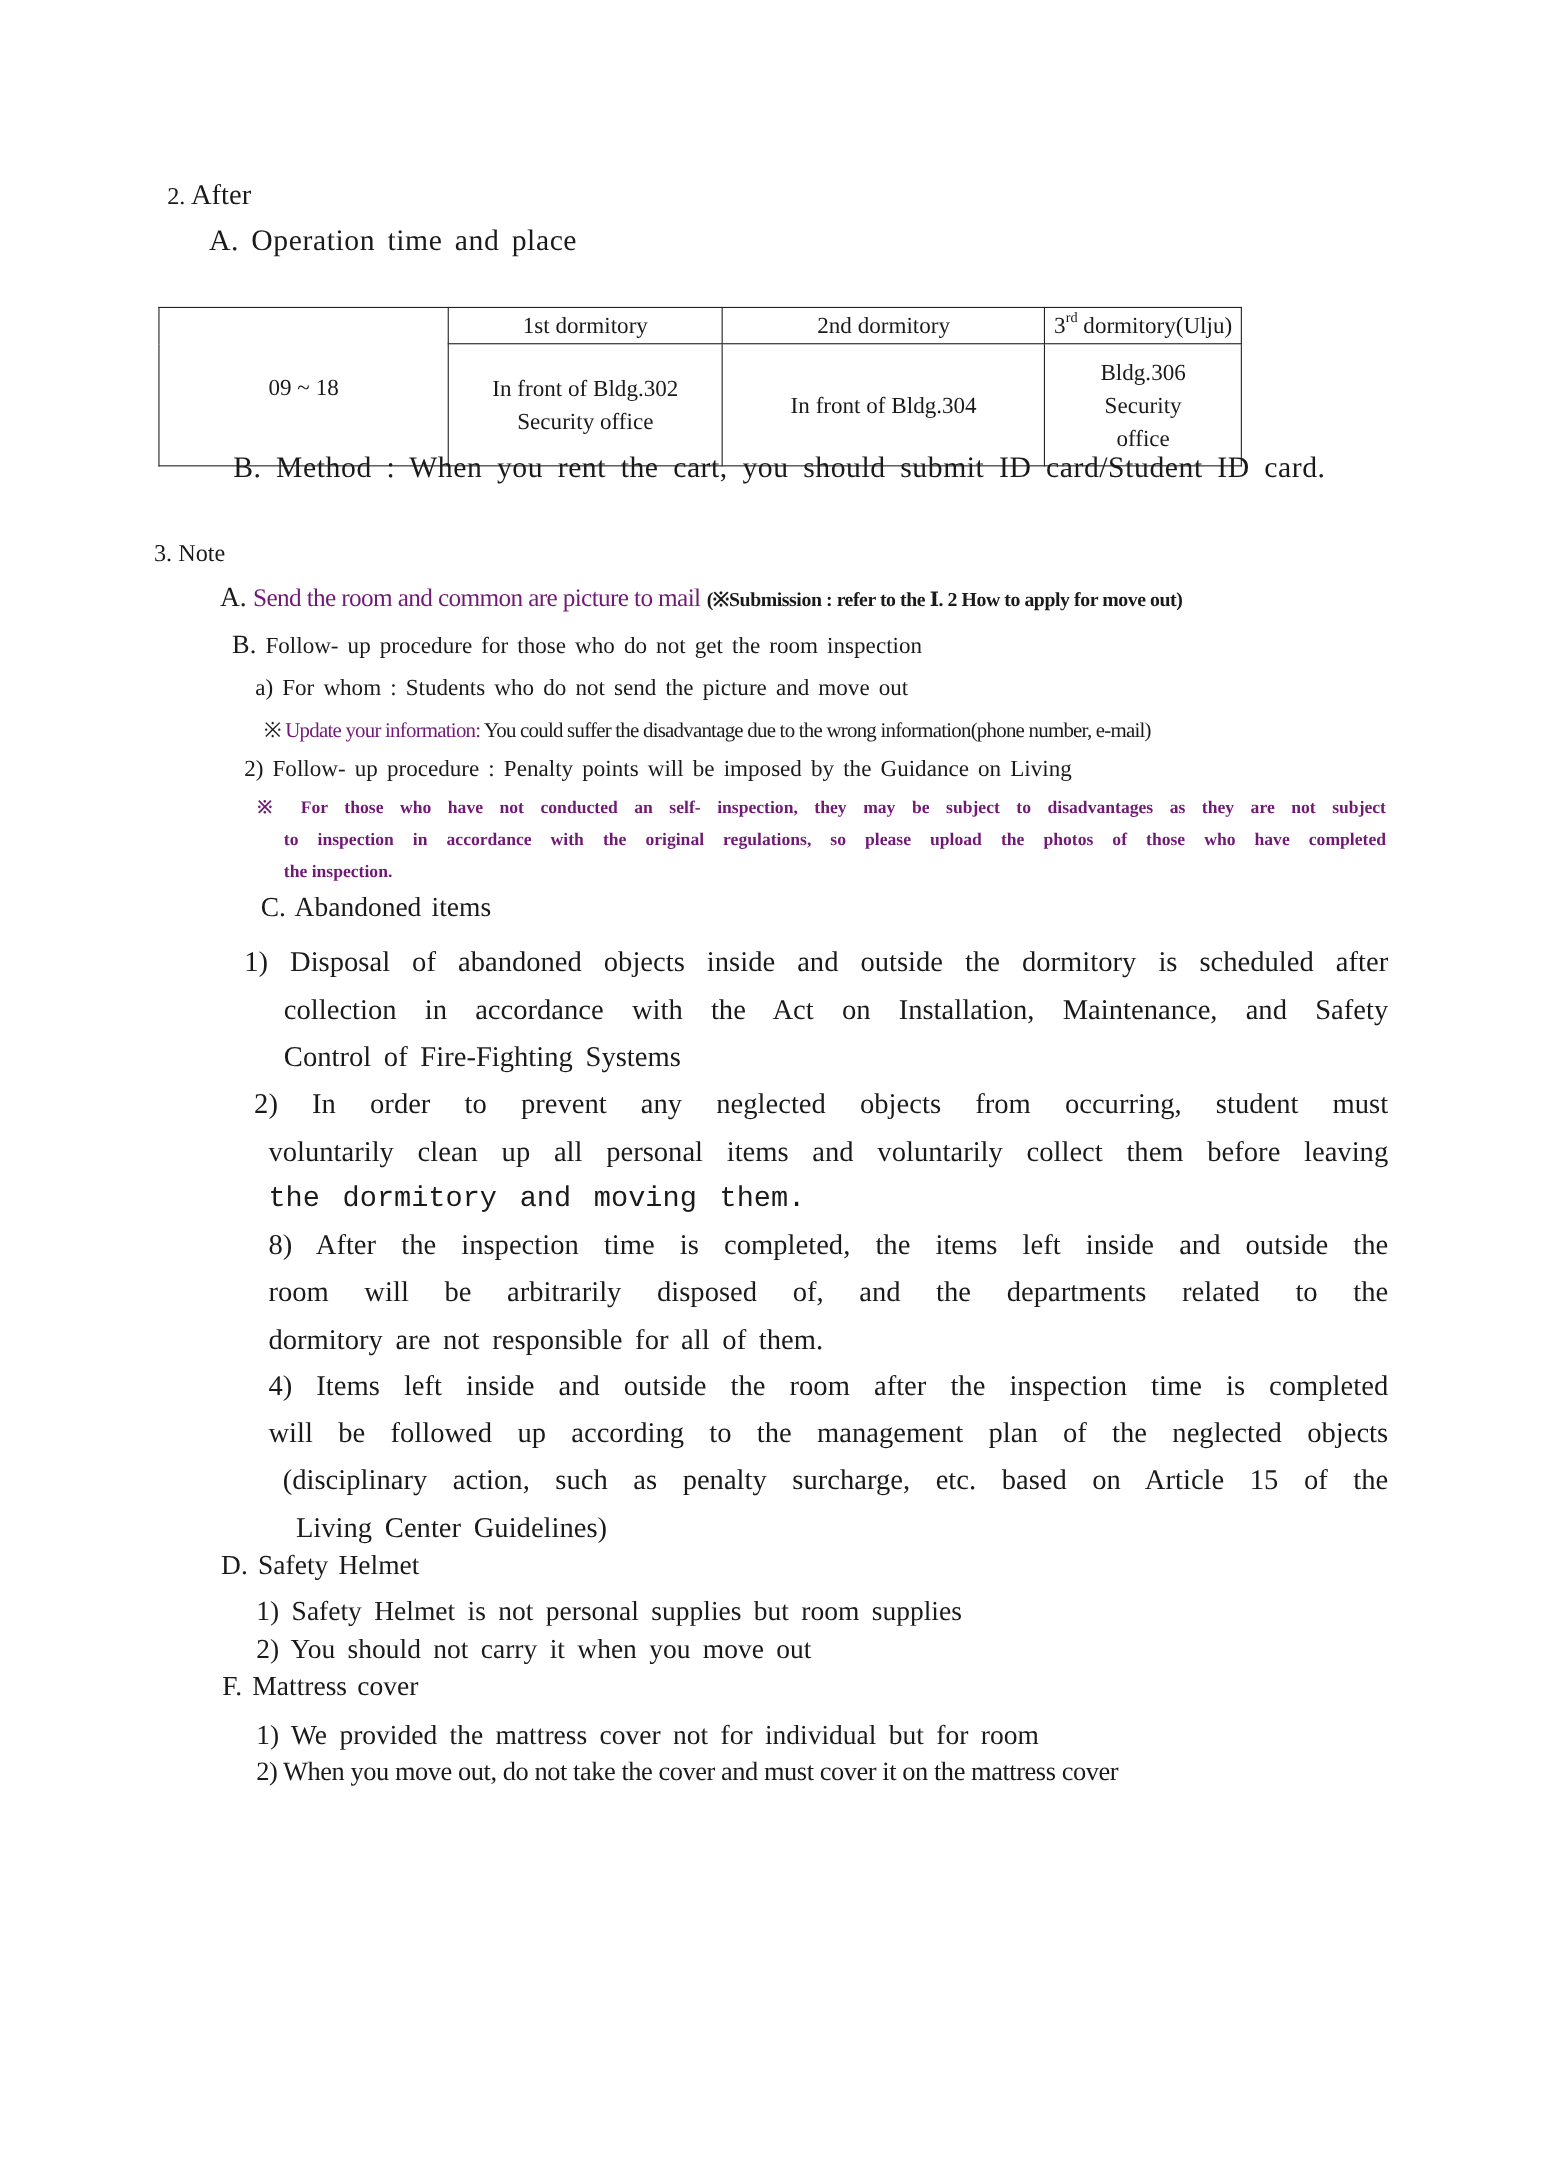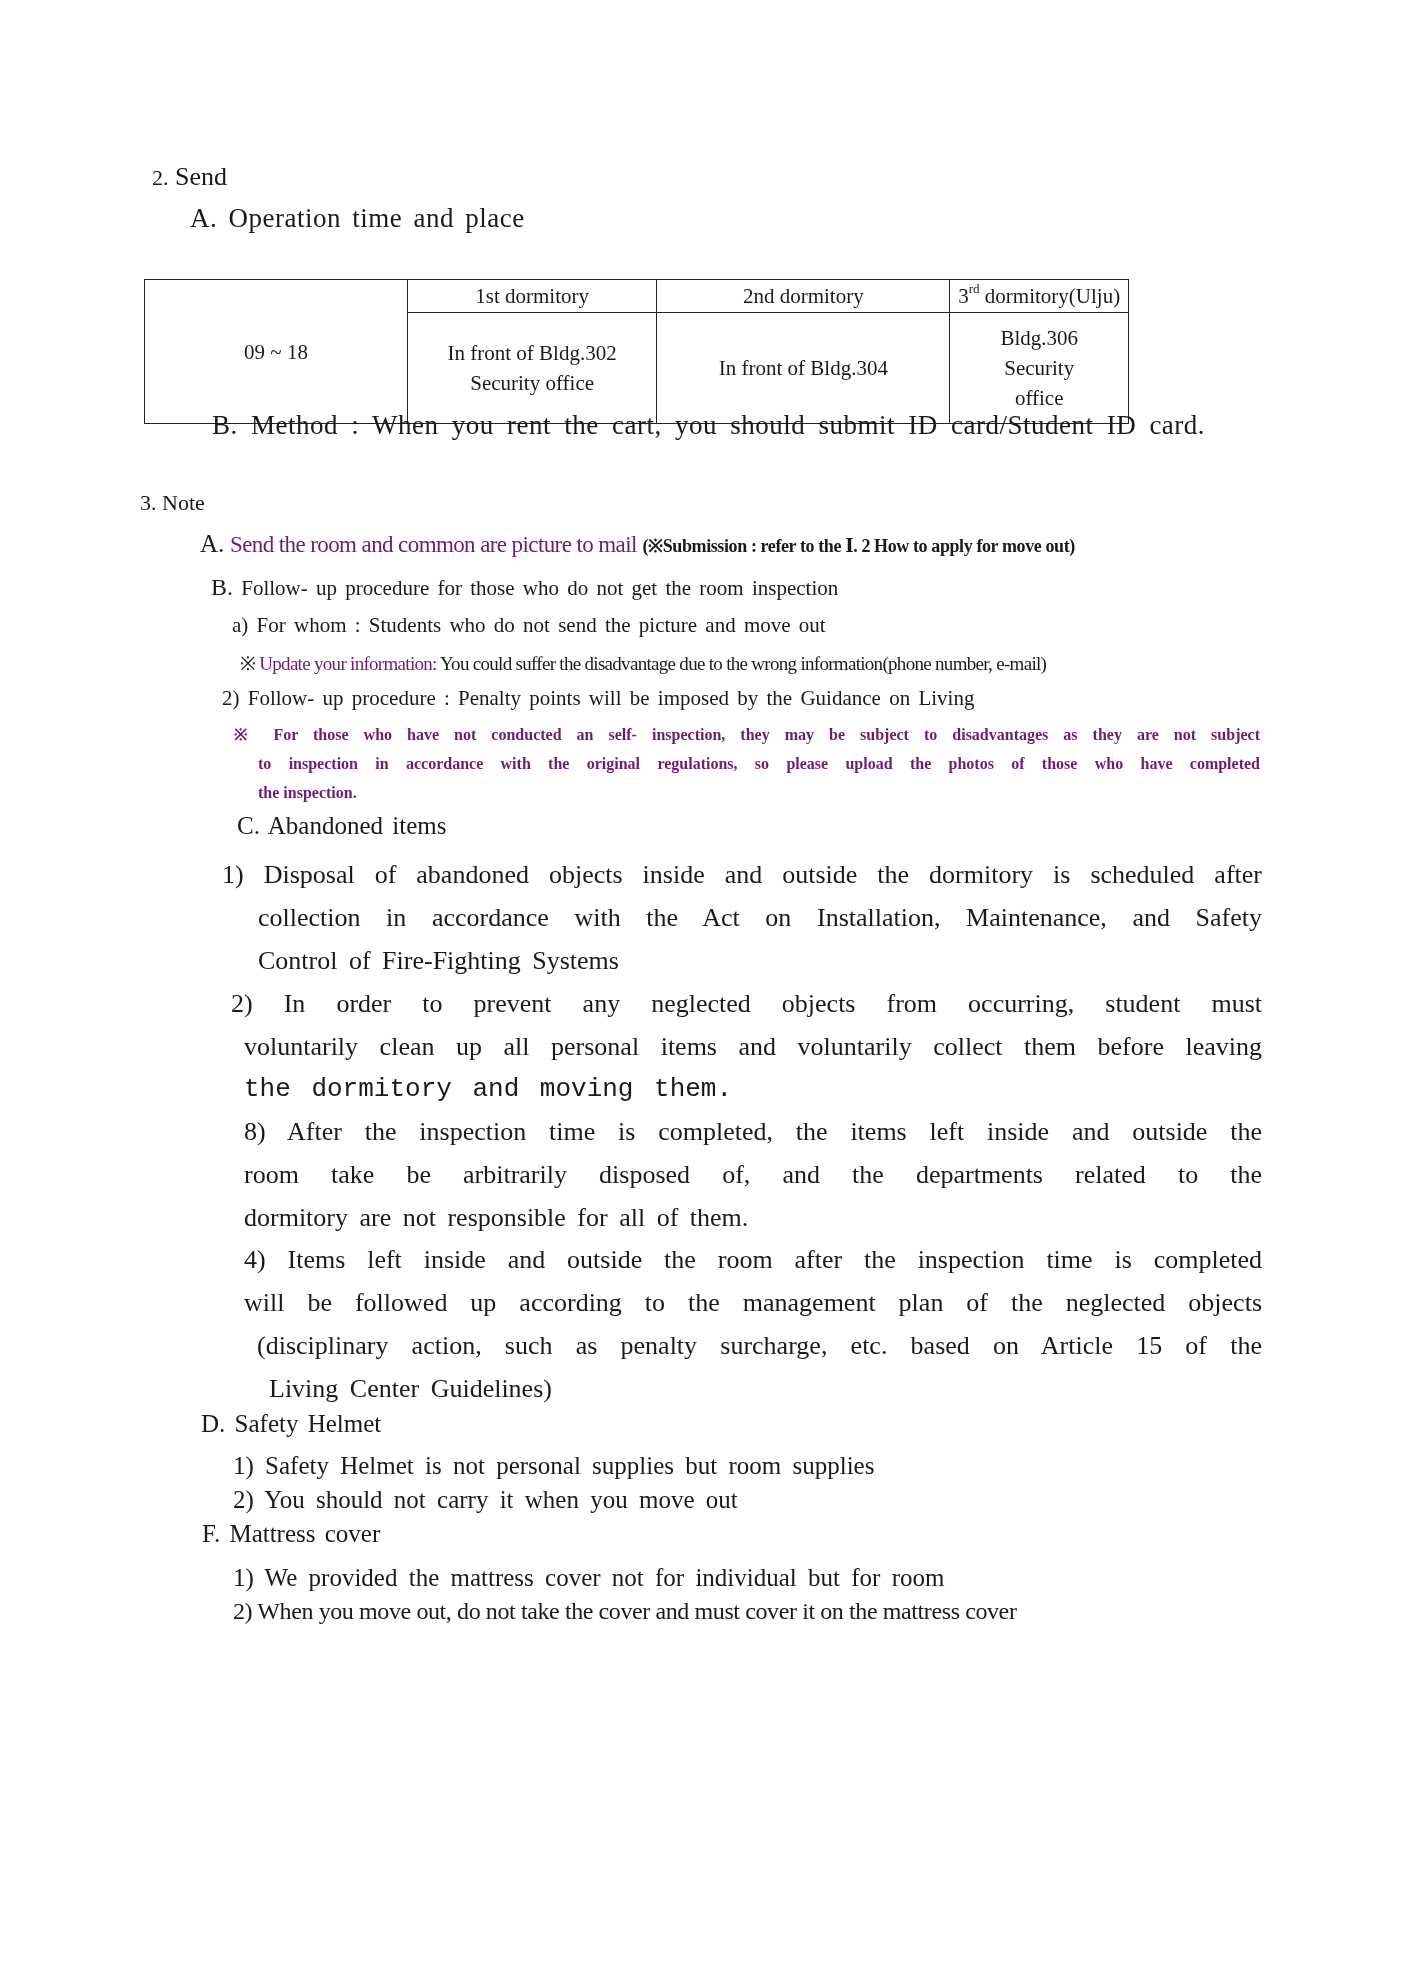--- a/index.html
+++ b/index.html
@@ -26,21 +26,21 @@
   table.cart td.c2 { width: 226px; }
   table.cart tr.hdr td { height: 32px; }
   table.cart tr.loc td { height: 86px; }
   sup { font-size: 13px; vertical-align: 10px; line-height: 0; }
 </style>
 </head>
 <body>
 
 <div class="abs h-main" style="left:152px; top:162px;">
   <span style="font-size:22px;">2.</span>
-  <span>Send</span>
+  <span>After</span>
 </div>
 
 <div class="abs h-sub" style="left:190px; top:203px;">
   <span>A.</span>
   <span>Operation time and place</span>
 </div>
 
 <table class="cart">
   <tbody>
       <tr class="hdr">
@@ -106,21 +106,21 @@
 </div>
 
 <div class="abs body-lg" style="left:231px; top:982px; width:1031px; line-height:43px;">
   <div class="just">2) In order to prevent any neglected objects from occurring, student must</div>
   <div class="just" style="padding-left:13px;">voluntarily clean up all personal items and voluntarily collect them before leaving</div>
   <div style="padding-left:13px;font-family:Liberation Mono, monospace;">the dormitory and moving them.</div>
 </div>
 
 <div class="abs body-lg" style="left:244px; top:1110px; width:1018px; line-height:43px;">
   <div class="just">8) After the inspection time is completed, the items left inside and outside the</div>
-  <div class="just">room take be arbitrarily disposed of, and the departments related to the</div>
+  <div class="just">room will be arbitrarily disposed of, and the departments related to the</div>
   <div>dormitory are not responsible for all of them.</div>
 </div>
 
 <div class="abs body-lg" style="left:244px; top:1238px; width:1018px; line-height:43px;">
   <div class="just">4) Items left inside and outside the room after the inspection time is completed</div>
   <div class="just">will be followed up according to the management plan of the neglected objects</div>
   <div class="just" style="padding-left:13px;">(disciplinary action, such as penalty surcharge, etc. based on Article 15 of the</div>
   <div style="padding-left:25px;">Living Center Guidelines)</div>
 </div>
 

